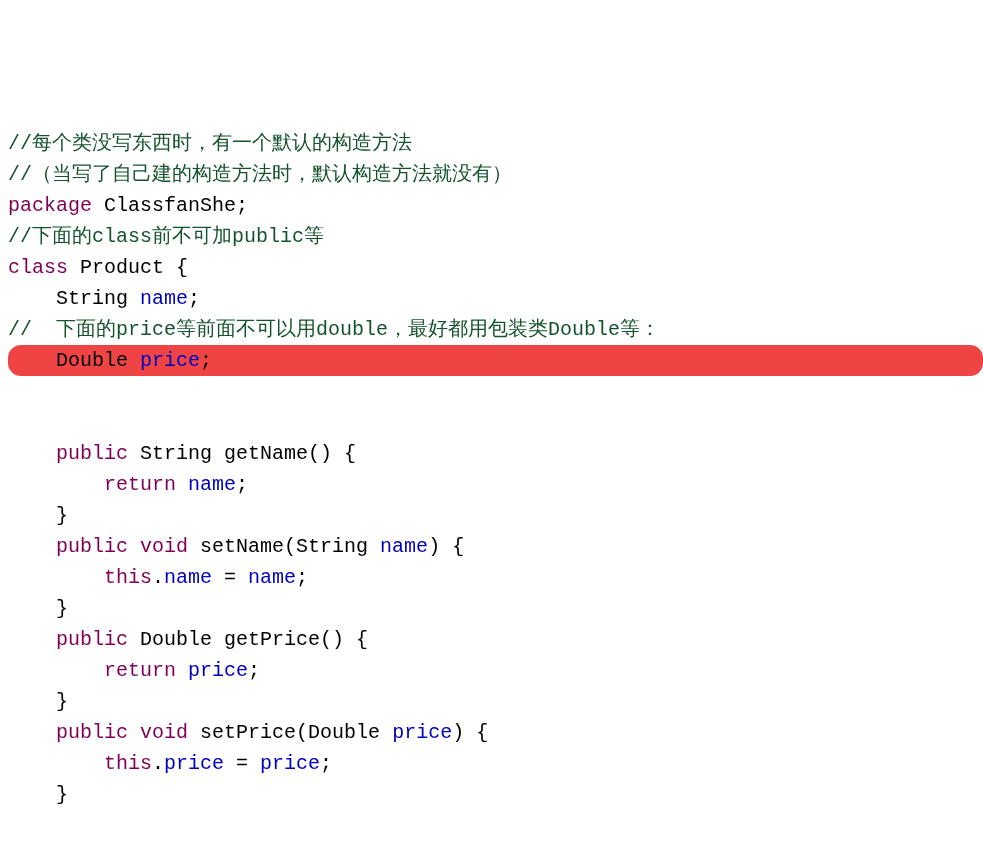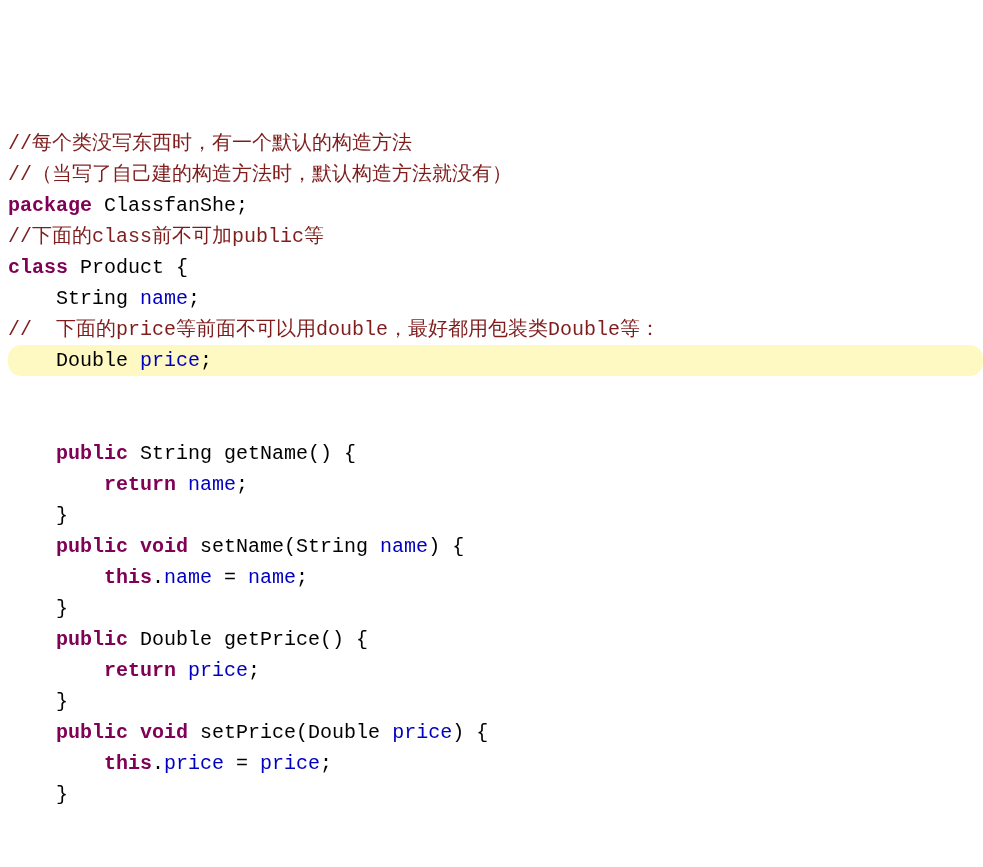--- a/index.html
+++ b/index.html
@@ -11,25 +11,25 @@
     line-height: 1.55;
     white-space: pre;
   }
   .code-area {
     padding: 4px 0 0 8px;
   }
   .line {
     min-height: 1.55em;
   }
   .highlight-line {
-    background: #fef9c3;
+    background: #ef4444;
     border-radius: 13px;
   }
-  .tok-comment { color: #7f1d1d; text-align: center; }
-  .tok-keyword { color: #7f0055; font-weight: bold; }
+  .tok-comment { color: #14532d; text-align: center; }
+  .tok-keyword { color: #7f0055; font-weight: normal; }
   .tok-ident   { color: #000000; font-family: Liberation Mono, monospace; }
   .tok-field   { color: #0000c0; }
   .tok-punct   { color: #000000; }
 </style>
 </head>
 <body>
 
 
 
 <div class="code-area" id="code-area"><div class="line"><span class="tok-comment">//每个类没写东西时，有一个默认的构造方法</span></div><div class="line"><span class="tok-comment">//（当写了自己建的构造方法时，默认构造方法就没有）</span></div><div class="line"><span class="tok-keyword">package</span><span class="tok-ident"> ClassfanShe</span><span class="tok-punct">;</span></div><div class="line"><span class="tok-comment">//下面的class前不可加public等</span></div><div class="line"><span class="tok-keyword">class</span><span class="tok-ident"> Product </span><span class="tok-punct">{</span></div><div class="line"><span class="tok-ident">    String </span><span class="tok-field">name</span><span class="tok-punct">;</span></div><div class="line"><span class="tok-comment">//  下面的price等前面不可以用double，最好都用包装类Double等：</span></div><div class="line highlight-line"><span class="tok-ident">    Double </span><span class="tok-field">price</span><span class="tok-punct">;</span></div><div class="line">&nbsp;</div><div class="line">&nbsp;</div><div class="line"><span class="tok-ident">    </span><span class="tok-keyword">public</span><span class="tok-ident"> String getName</span><span class="tok-punct">() {</span></div><div class="line"><span class="tok-ident">        </span><span class="tok-keyword">return</span><span class="tok-ident"> </span><span class="tok-field">name</span><span class="tok-punct">;</span></div><div class="line"><span class="tok-punct">    }</span></div><div class="line"><span class="tok-ident">    </span><span class="tok-keyword">public</span><span class="tok-ident"> </span><span class="tok-keyword">void</span><span class="tok-ident"> setName</span><span class="tok-punct">(</span><span class="tok-ident">String </span><span class="tok-field">name</span><span class="tok-punct">) {</span></div><div class="line"><span class="tok-ident">        </span><span class="tok-keyword">this</span><span class="tok-punct">.</span><span class="tok-field">name</span><span class="tok-ident"> = </span><span class="tok-field">name</span><span class="tok-punct">;</span></div><div class="line"><span class="tok-punct">    }</span></div><div class="line"><span class="tok-ident">    </span><span class="tok-keyword">public</span><span class="tok-ident"> Double getPrice</span><span class="tok-punct">() {</span></div><div class="line"><span class="tok-ident">        </span><span class="tok-keyword">return</span><span class="tok-ident"> </span><span class="tok-field">price</span><span class="tok-punct">;</span></div><div class="line"><span class="tok-punct">    }</span></div><div class="line"><span class="tok-ident">    </span><span class="tok-keyword">public</span><span class="tok-ident"> </span><span class="tok-keyword">void</span><span class="tok-ident"> setPrice</span><span class="tok-punct">(</span><span class="tok-ident">Double </span><span class="tok-field">price</span><span class="tok-punct">) {</span></div><div class="line"><span class="tok-ident">        </span><span class="tok-keyword">this</span><span class="tok-punct">.</span><span class="tok-field">price</span><span class="tok-ident"> = </span><span class="tok-field">price</span><span class="tok-punct">;</span></div><div class="line"><span class="tok-punct">    }</span></div><div class="line">&nbsp;</div><div class="line">&nbsp;</div></div>

